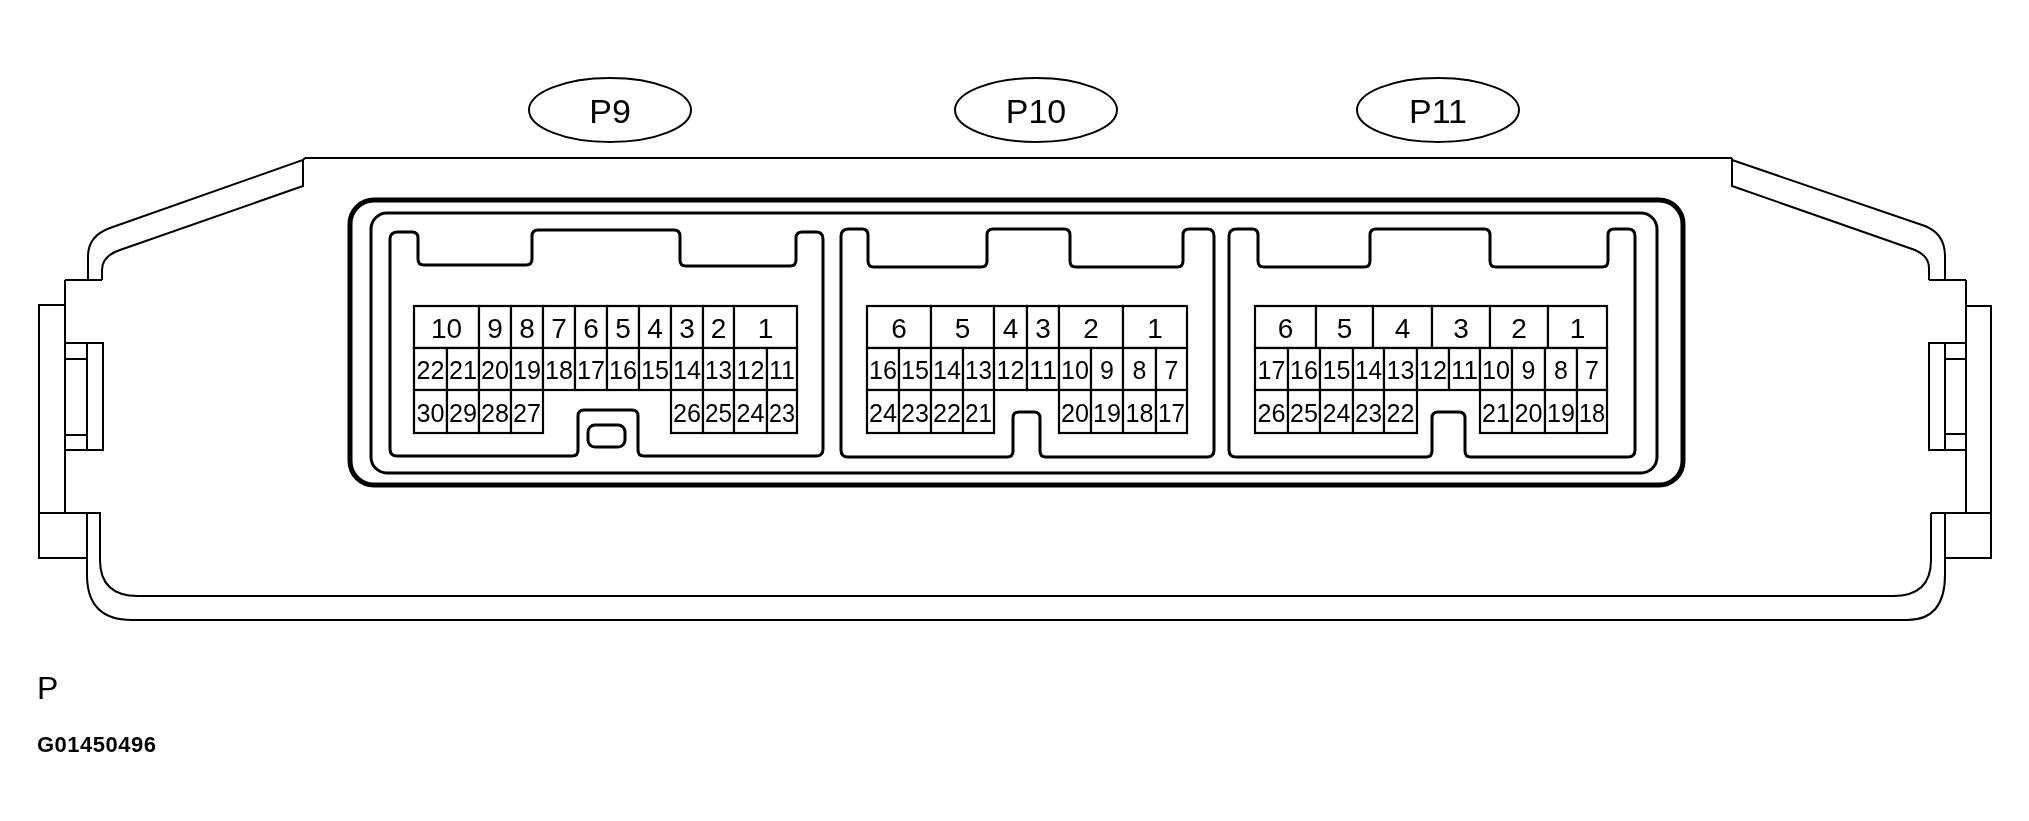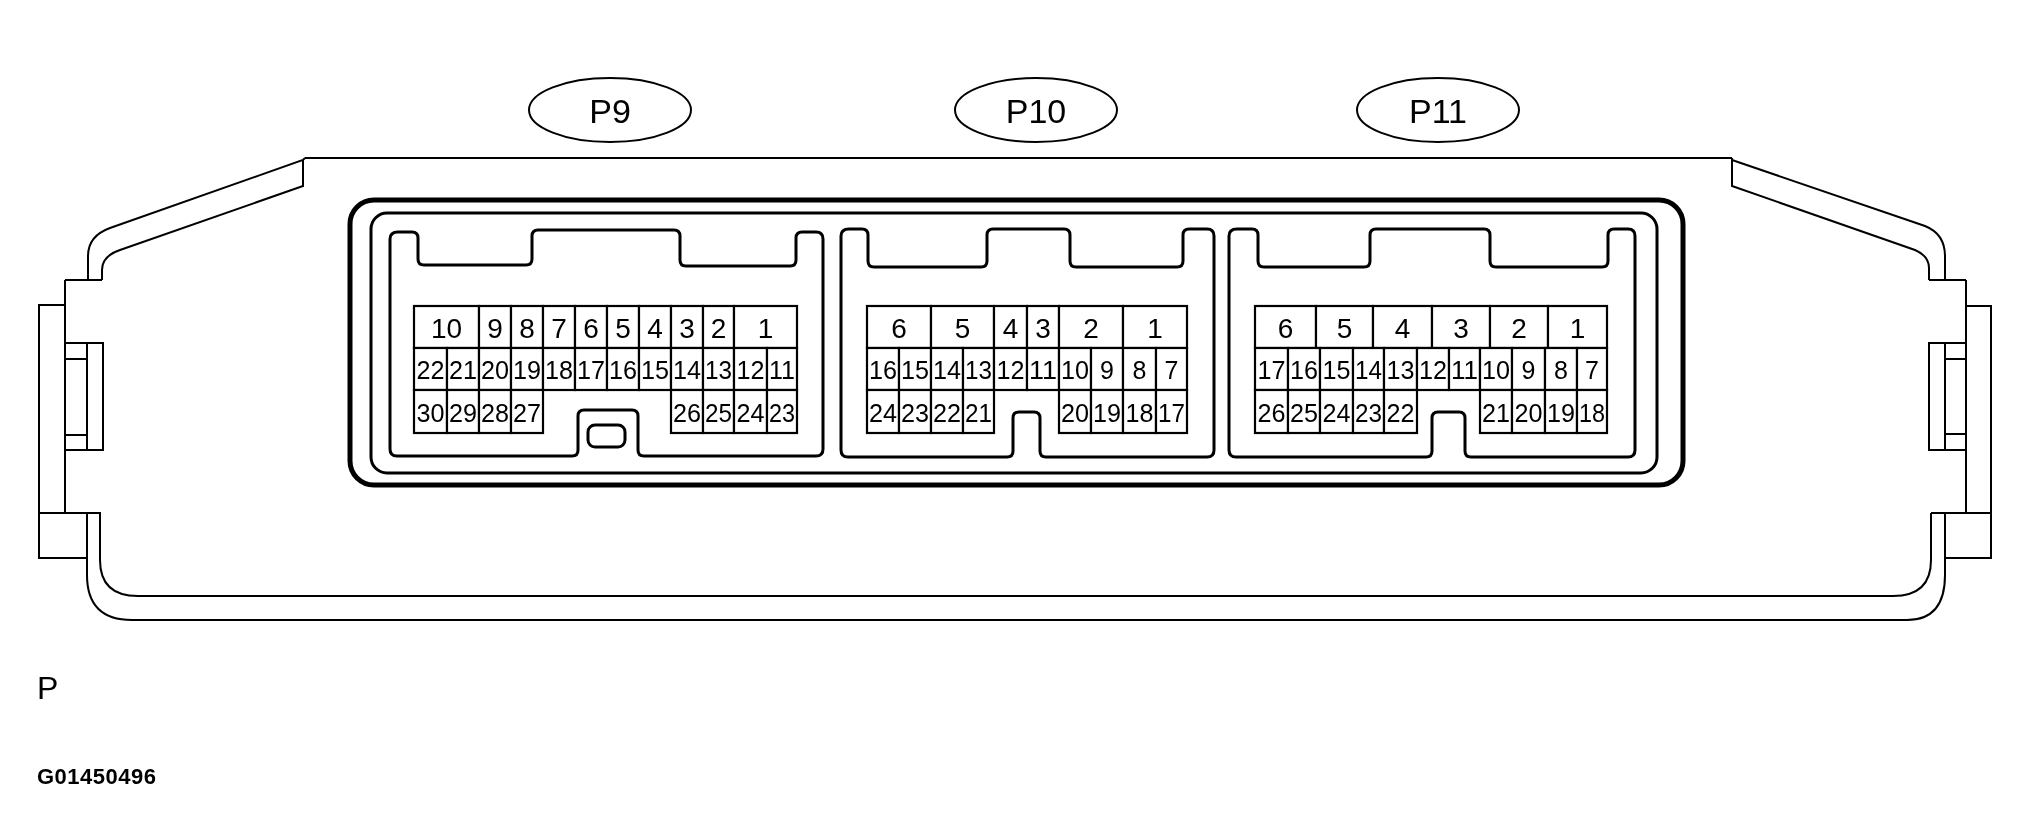--- a/index.html
+++ b/index.html
@@ -9,21 +9,21 @@
   .thin { fill: none; stroke: #000; stroke-width: 2; }
   .med { fill: none; stroke: #000; stroke-width: 3; }
   .thick { fill: none; stroke: #000; stroke-width: 5; }
   .cell { fill: #fff; stroke: #000; stroke-width: 2.2; }
   .pin-text { font-family: "Liberation Sans", sans-serif; font-size: 25px; fill: #000; text-anchor: middle; dominant-baseline: central; }
   .pin-text-top { font-size: 28px; }
   .label-oval { fill: #fff; stroke: #000; stroke-width: 2; }
   .label-text { font-family: "Liberation Sans", sans-serif; font-size: 34px; fill: #000; text-anchor: middle; dominant-baseline: central; }
   .caption { position: absolute; left: 37px; font-family: "Liberation Sans", sans-serif; color: #000; }
   #view-code { top: 670px; font-size: 32px; }
-  #figure-id { top: 764px; font-size: 22px; font-weight: bold; letter-spacing: 0.5px; }
+  #figure-id { top: 732px; font-size: 22px; font-weight: bold; letter-spacing: 0.5px; }
 </style>
 </head>
 <body>
 
 <svg id="diagram" xmlns="http://www.w3.org/2000/svg" width="2029" height="821" viewBox="0 0 2029 821">
 
   <g>
 
     <line class="thin" x1="305" y1="158" x2="1732" y2="158"></line>
 

